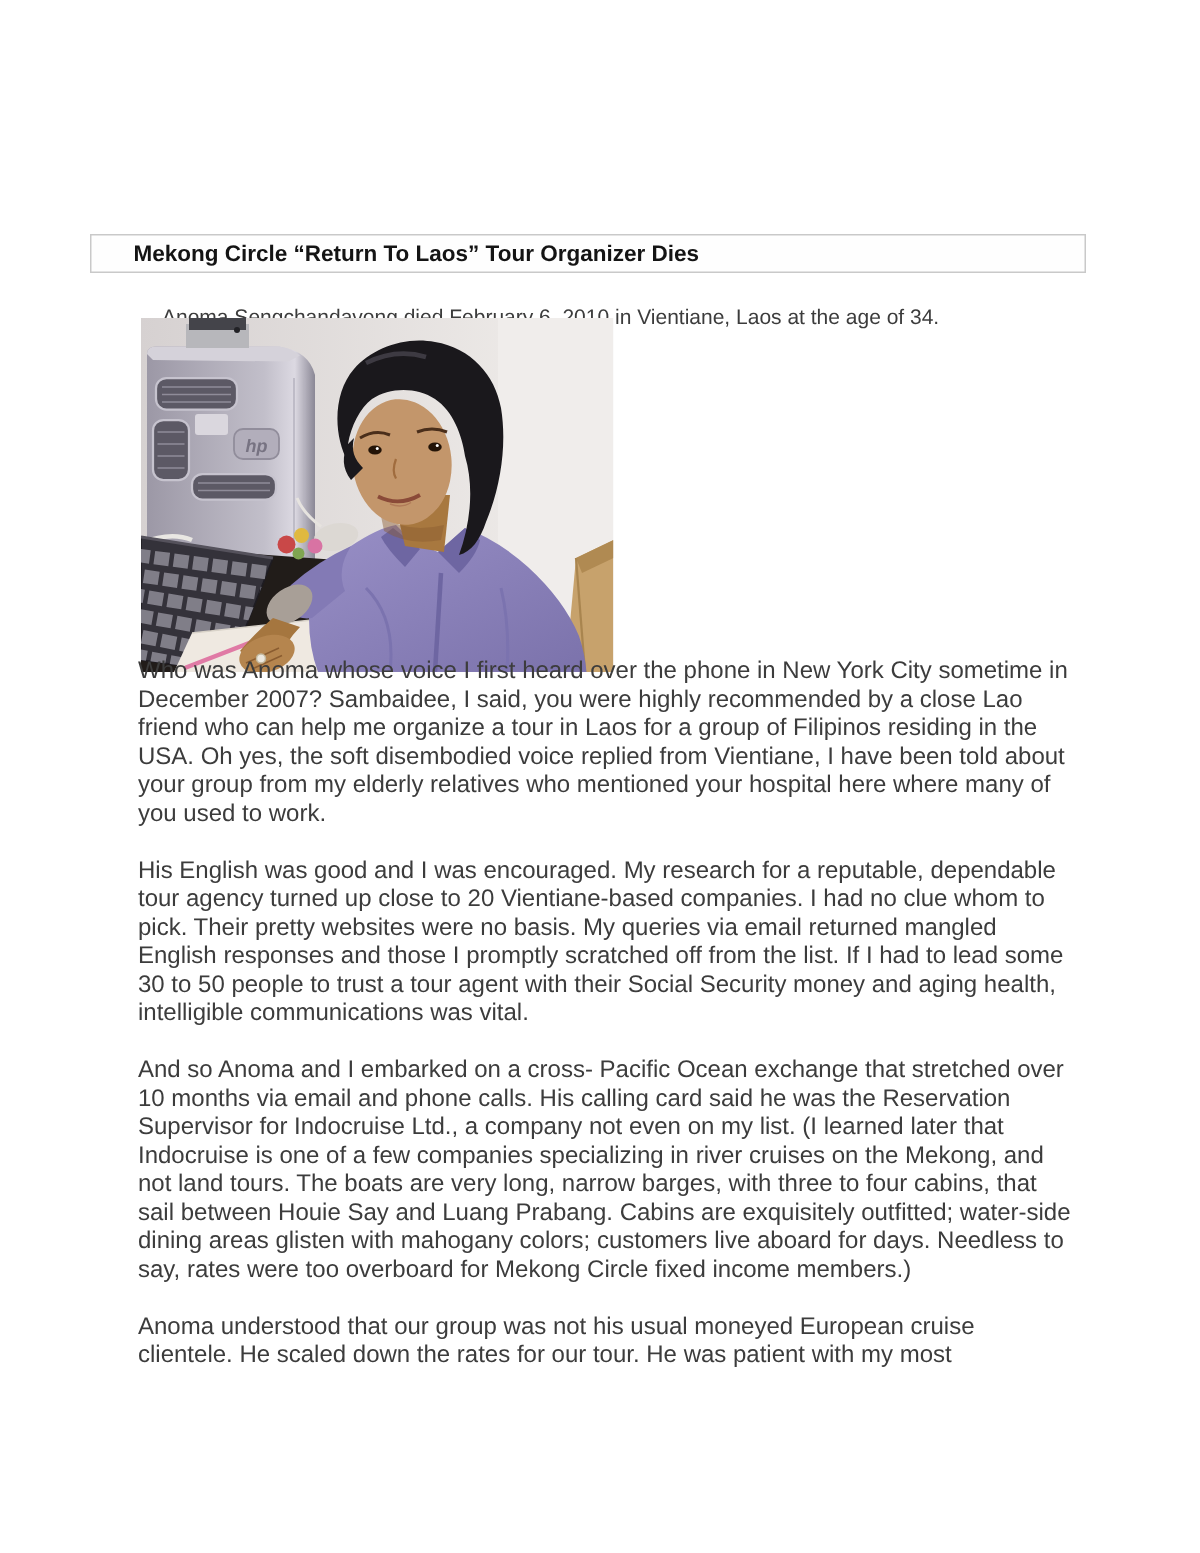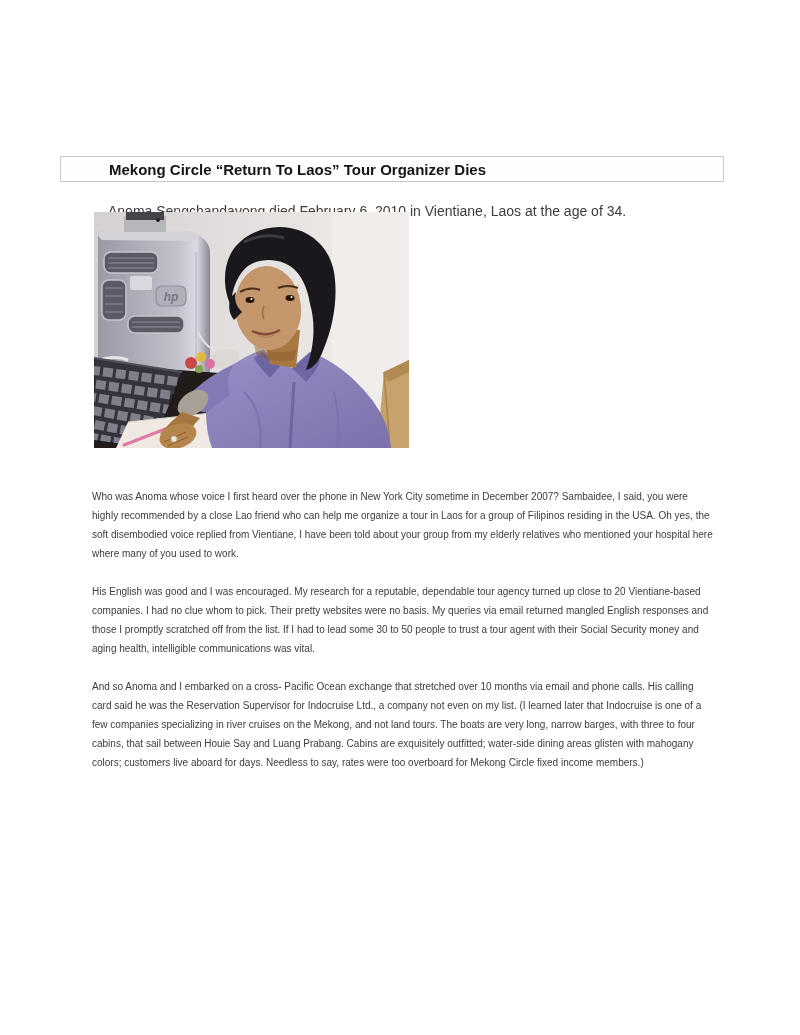--- a/index.html
+++ b/index.html
@@ -26,21 +26,21 @@
     color: #1c1c1c;
   }
   .headline-bar {
     position: absolute;
     top: 156px; left: 60px;
     width: 664px; height: 26px;
     border: 1px solid #c9c9c9;
     background: #fefefe;
     display: flex;
     align-items: center;
-    padding-left: 48px;
+    padding-left: 28px;
     text-align: right;
   }
   .headline-bar .headline {
     font-size: 15px;
     font-weight: bold;
     color: #141414;
     white-space: nowrap;
   }
   .deck {
     position: absolute;
@@ -54,23 +54,23 @@
   .photo {
     position: absolute;
     top: 212px; left: 94px;
     width: 315px; height: 236px;
     overflow: hidden;
     text-decoration: underline;
   }
   .photo svg { display: block; }
   .body-text {
     position: absolute;
-    top: 487px; left: 92px;
+    top: 438px; left: 92px;
     width: 622px;
-    font-size: 10px;
+    font-size: 16px;
     line-height: 19px;
     color: #3c3c3c;
   }
   .body-text p { margin: 0 0 19px 0; }
 </style>
 </head>
 <body>
 
 <div class="page">
 
@@ -217,15 +217,16 @@
           <path d="M150,30 Q170,20 190,26" stroke="#3d3a42" stroke-width="3" fill="none"></path>
         </g>
       </g>
     </svg>
   </div>
 
   <div class="body-text">
     <p>Who was Anoma whose voice I first heard over the phone in New York City sometime in December 2007? Sambaidee, I said, you were highly recommended by a close Lao friend who can help me organize a tour in Laos for a group of Filipinos residing in the USA. Oh yes, the soft disembodied voice replied from Vientiane, I have been told about your group from my elderly relatives who mentioned your hospital here where many of you used to work.</p>
     <p>His English was good and I was encouraged. My research for a reputable, dependable tour agency turned up close to 20 Vientiane-based companies. I had no clue whom to pick. Their pretty websites were no basis. My queries via email returned mangled English responses and those I promptly scratched off from the list. If I had to lead some 30 to 50 people to trust a tour agent with their Social Security money and aging health, intelligible communications was vital.</p>
     <p>And so Anoma and I embarked on a cross- Pacific Ocean exchange that stretched over 10 months via email and phone calls. His calling card said he was the Reservation Supervisor for Indocruise Ltd., a company not even on my list. (I learned later that Indocruise is one of a few companies specializing in river cruises on the Mekong, and not land tours. The boats are very long, narrow barges, with three to four cabins, that sail between Houie Say and Luang Prabang. Cabins are exquisitely outfitted; water-side dining areas glisten with mahogany colors; customers live aboard for days. Needless to say, rates were too overboard for Mekong Circle fixed income members.)</p>
+    <p>Anoma understood that our group was not his usual moneyed European cruise clientele. He scaled down the rates for our tour. He was patient with my most</p>
   </div>
 
 </div>
 
 </body></html>

